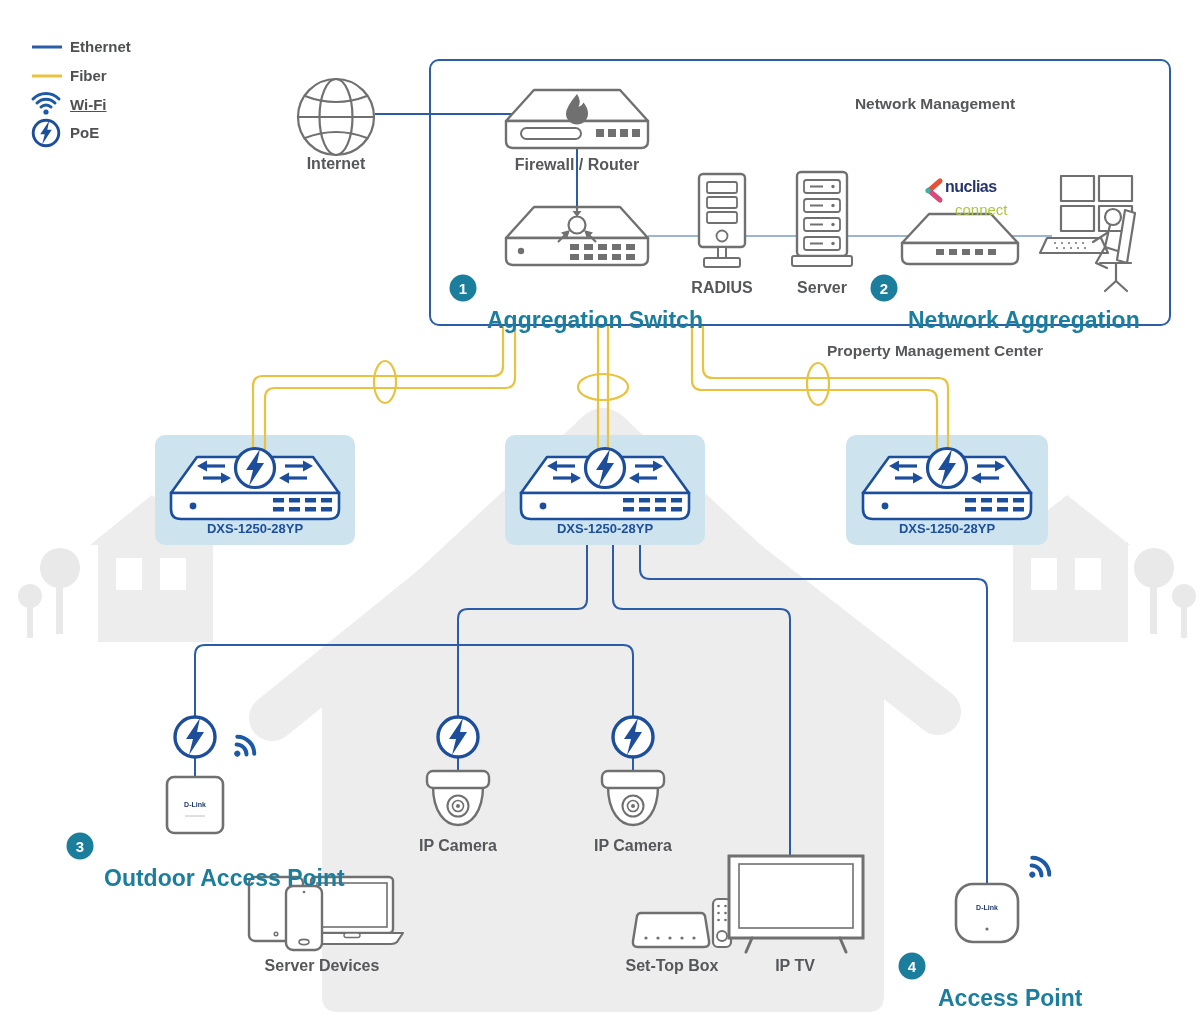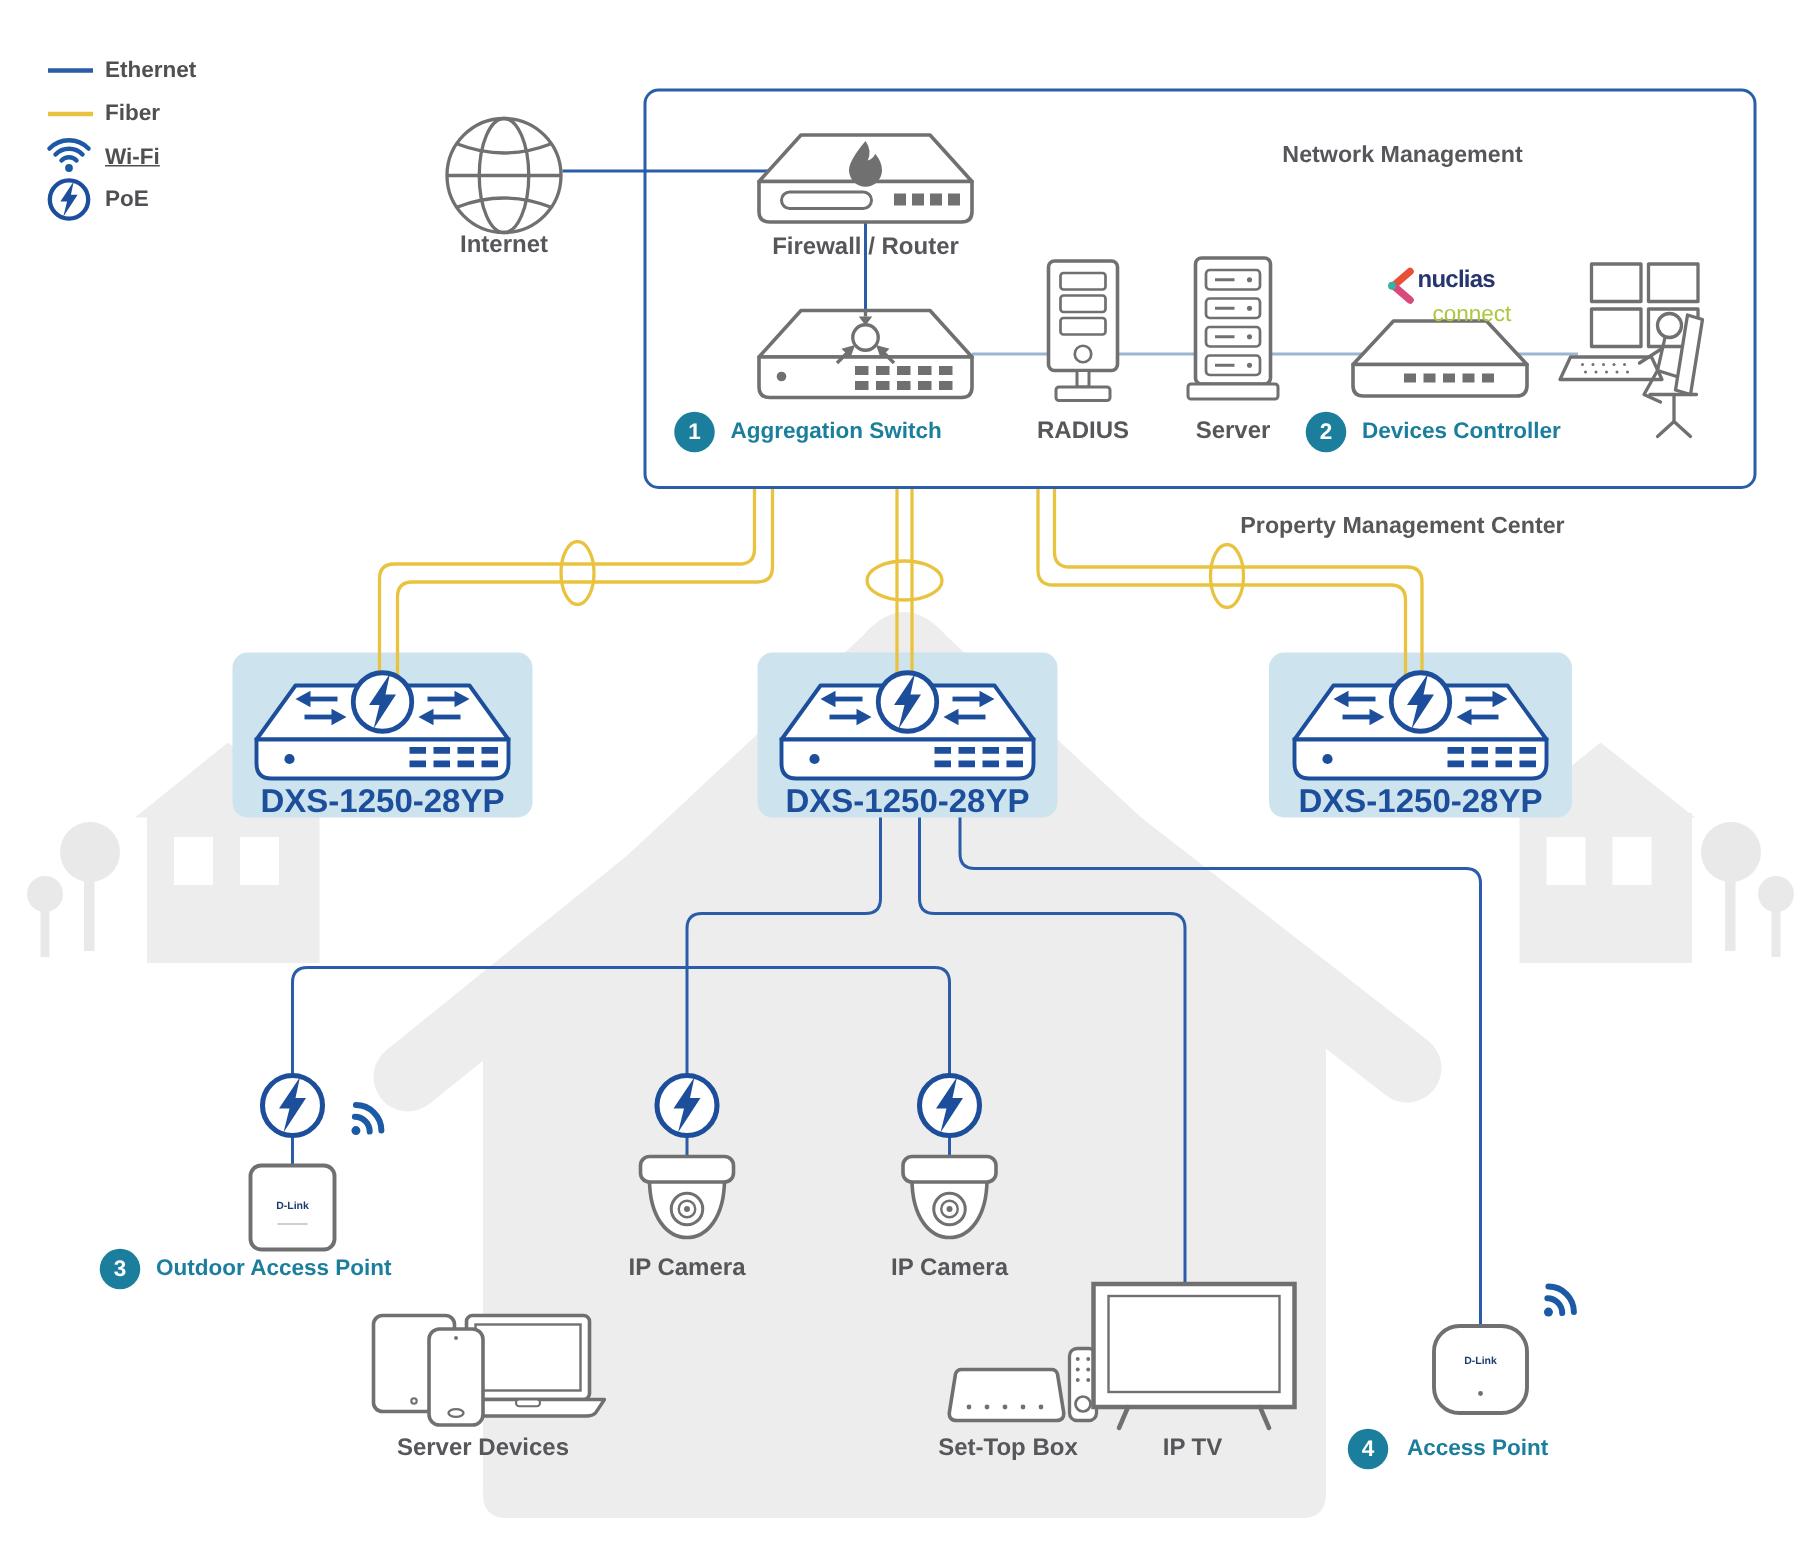--- a/index.html
+++ b/index.html
@@ -3,22 +3,22 @@
 <meta charset="utf-8">
 <style>
   html,body{margin:0;padding:0;background:#fff;}
   #stage{position:relative;width:1201px;height:1034px;background:#fff;overflow:hidden;
          font-family:"Liberation Sans",sans-serif;}
   #stage svg{position:absolute;left:0;top:0;}
   .lbl{position:absolute;font-weight:bold;color:#56575a;white-space:nowrap;}
   .lbl.center{transform:translateX(-50%);}
   .gray16{font-size:16px;}
   .gray15{font-size:15.5px;}
-  .teal{color:#1b7e9d;font-size:15px;}
-  .navy{color:#1d4e9b;font-size:22px;}
+  .teal{color:#1b7e9d;font-size:23px;margin-top:28px;}
+  .navy{color:#1d4e9b;font-size:13px;}
   .legend-lbl{font-size:15px;color:#4f5052;}
   .badge{position:absolute;width:27px;height:27px;border-radius:50%;background:#1b7e9d;
          color:#fff;font-weight:bold;font-size:15px;line-height:27px;text-align:center;
          transform:translate(-50%,-50%);}
   .dlink{position:absolute;font-weight:bold;font-size:7px;color:#1d3a6e;transform:translateX(-50%);letter-spacing:0;}
   .nuclias-brand{position:absolute;font-weight:bold;font-size:16px;color:#26356e;letter-spacing:-0.5px;}
   .nuclias-sub{position:absolute;font-size:15px;color:#a9c83c;font-weight:normal;}
 </style>
 </head>
 <body>
@@ -343,21 +343,21 @@
 
 <div class="lbl gray16 center" style="left:577px;top:156px;">Firewall / Router</div>
 
 <div class="badge" style="left:463px;top:288px;">1</div>
 <div class="lbl teal" style="left:487px;top:279px;">Aggregation Switch</div>
 
 <div class="lbl gray16 center" style="left:722px;top:279px;">RADIUS</div>
 <div class="lbl gray16 center" style="left:822px;top:279px;">Server</div>
 
 <div class="badge" style="left:884px;top:288px;">2</div>
-<div class="lbl teal" style="left:908px;top:279px;">Devices Controller</div>
+<div class="lbl teal" style="left:908px;top:279px;">Network Aggregation</div>
 
 <div class="nuclias-brand" style="left:945px;top:178px;">nuclias</div>
 <div class="nuclias-sub" style="left:955px;top:201px;">connect</div>
 
 <div class="lbl gray15 center" style="left:935px;top:342px;">Property Management Center</div>
 
 <div class="lbl navy center" style="left:255px;top:521px;">DXS-1250-28YP</div>
 <div class="lbl navy center" style="left:605px;top:521px;">DXS-1250-28YP</div>
 <div class="lbl navy center" style="left:947px;top:521px;">DXS-1250-28YP</div>
 

